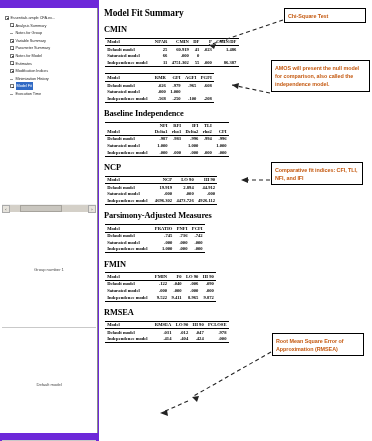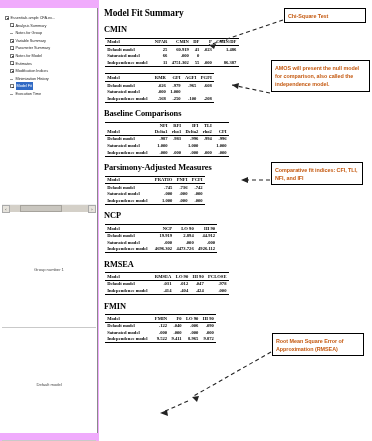--- a/index.html
+++ b/index.html
@@ -6,21 +6,21 @@
   html, body {
     margin: 0; padding: 0;
     width: 372px; height: 441px;
     background: #ffffff;
     font-family: "Liberation Sans", sans-serif;
     overflow: hidden;
   }
   #app {
     position: relative;
     width: 372px; height: 441px;
-    background: #f0abfc;
+    background: #6d28d9;
   }
 
   
   .left-pane {
     position: absolute;
     left: 0; top: 8px;
     width: 98px; height: 425px;
     background: #ffffff;
     border-right: 1px solid #8a8a8a;
   }
@@ -355,21 +355,21 @@
                 <td class="lbl">Independence model</td>
                 <td>.568</td>
                 <td>.250</td>
                 <td>.100</td>
                 <td>.208</td>
               </tr>
             </tbody>
           </table>
         </div>
         <div class="sec-block">
-          <h2 class="sec-title">Baseline Comparisons</h2>
+          <h2 class="sec-title">Baseline Independence</h2>
           <table class="fit">
             <thead>
               <tr>
                 <th class="lbl"><span>Model</span></th>
                 <th><span>NFI</span><span class="sub">Delta1</span></th>
                 <th><span>RFI</span><span class="sub">rho1</span></th>
                 <th><span>IFI</span><span class="sub">Delta2</span></th>
                 <th><span>TLI</span><span class="sub">rho2</span></th>
                 <th><span>CFI</span></th>
               </tr>
@@ -396,20 +396,53 @@
                 <td>.000</td>
                 <td>.000</td>
                 <td>.000</td>
                 <td>.000</td>
                 <td>.000</td>
               </tr>
             </tbody>
           </table>
         </div>
         <div class="sec-block">
+          <h2 class="sec-title">NCP</h2>
+          <table class="fit">
+            <thead>
+              <tr>
+                <th class="lbl"><span>Model</span></th>
+                <th><span>NCP</span></th>
+                <th><span>LO 90</span></th>
+                <th><span>HI 90</span></th>
+              </tr>
+            </thead>
+            <tbody>
+              <tr>
+                <td class="lbl">Default model</td>
+                <td>19.919</td>
+                <td>2.894</td>
+                <td>44.912</td>
+              </tr>
+              <tr>
+                <td class="lbl">Saturated model</td>
+                <td>.000</td>
+                <td>.000</td>
+                <td>.000</td>
+              </tr>
+              <tr>
+                <td class="lbl">Independence model</td>
+                <td>4696.302</td>
+                <td>4473.726</td>
+                <td>4926.112</td>
+              </tr>
+            </tbody>
+          </table>
+        </div>
+        <div class="sec-block">
           <h2 class="sec-title">Parsimony-Adjusted Measures</h2>
           <table class="fit">
             <thead>
               <tr>
                 <th class="lbl"><span>Model</span></th>
                 <th><span>PRATIO</span></th>
                 <th><span>PNFI</span></th>
                 <th><span>PCFI</span></th>
               </tr>
             </thead>
@@ -429,48 +462,52 @@
               <tr>
                 <td class="lbl">Independence model</td>
                 <td>1.000</td>
                 <td>.000</td>
                 <td>.000</td>
               </tr>
             </tbody>
           </table>
         </div>
         <div class="sec-block">
-          <h2 class="sec-title">NCP</h2>
-          <table class="fit">
-            <thead>
-              <tr>
-                <th class="lbl"><span>Model</span></th>
-                <th><span>NCP</span></th>
+          <h2 class="sec-title">FMIN</h2>
+          <table class="fit">
+            <thead>
+              <tr>
+                <th class="lbl"><span>Model</span></th>
+                <th><span>FMIN</span></th>
+                <th><span>F0</span></th>
                 <th><span>LO 90</span></th>
                 <th><span>HI 90</span></th>
               </tr>
             </thead>
             <tbody>
               <tr>
                 <td class="lbl">Default model</td>
-                <td>19.919</td>
-                <td>2.894</td>
-                <td>44.912</td>
+                <td>.122</td>
+                <td>.040</td>
+                <td>.006</td>
+                <td>.090</td>
               </tr>
               <tr>
                 <td class="lbl">Saturated model</td>
                 <td>.000</td>
                 <td>.000</td>
                 <td>.000</td>
-              </tr>
-              <tr>
-                <td class="lbl">Independence model</td>
-                <td>4696.302</td>
-                <td>4473.726</td>
-                <td>4926.112</td>
+                <td>.000</td>
+              </tr>
+              <tr>
+                <td class="lbl">Independence model</td>
+                <td>9.522</td>
+                <td>9.411</td>
+                <td>8.965</td>
+                <td>9.872</td>
               </tr>
             </tbody>
           </table>
         </div>
         <div class="sec-block">
           <h2 class="sec-title">RMSEA</h2>
           <table class="fit">
             <thead>
               <tr>
                 <th class="lbl"><span>Model</span></th>
@@ -491,57 +528,20 @@
               <tr>
                 <td class="lbl">Independence model</td>
                 <td>.414</td>
                 <td>.404</td>
                 <td>.424</td>
                 <td>.000</td>
               </tr>
             </tbody>
           </table>
         </div>
-        <div class="sec-block">
-          <h2 class="sec-title">FMIN</h2>
-          <table class="fit">
-            <thead>
-              <tr>
-                <th class="lbl"><span>Model</span></th>
-                <th><span>FMIN</span></th>
-                <th><span>F0</span></th>
-                <th><span>LO 90</span></th>
-                <th><span>HI 90</span></th>
-              </tr>
-            </thead>
-            <tbody>
-              <tr>
-                <td class="lbl">Default model</td>
-                <td>.122</td>
-                <td>.040</td>
-                <td>.006</td>
-                <td>.090</td>
-              </tr>
-              <tr>
-                <td class="lbl">Saturated model</td>
-                <td>.000</td>
-                <td>.000</td>
-                <td>.000</td>
-                <td>.000</td>
-              </tr>
-              <tr>
-                <td class="lbl">Independence model</td>
-                <td>9.522</td>
-                <td>9.411</td>
-                <td>8.965</td>
-                <td>9.872</td>
-              </tr>
-            </tbody>
-          </table>
-        </div>
       </div>
   </div>
 
   <svg class="leaders" viewBox="0 0 372 441">
     <line x1="283" y1="20" x2="209" y2="45" stroke="#222" stroke-width="1.1" stroke-dasharray="4,3"></line>
     <polygon points="209,45 216,44 214,49" fill="#222"></polygon>
 
     <line x1="270" y1="93" x2="232" y2="85" stroke="#222" stroke-width="1.1" stroke-dasharray="4,3"></line>
     <polygon points="232,85 239,83 238,89" fill="#222"></polygon>
 

